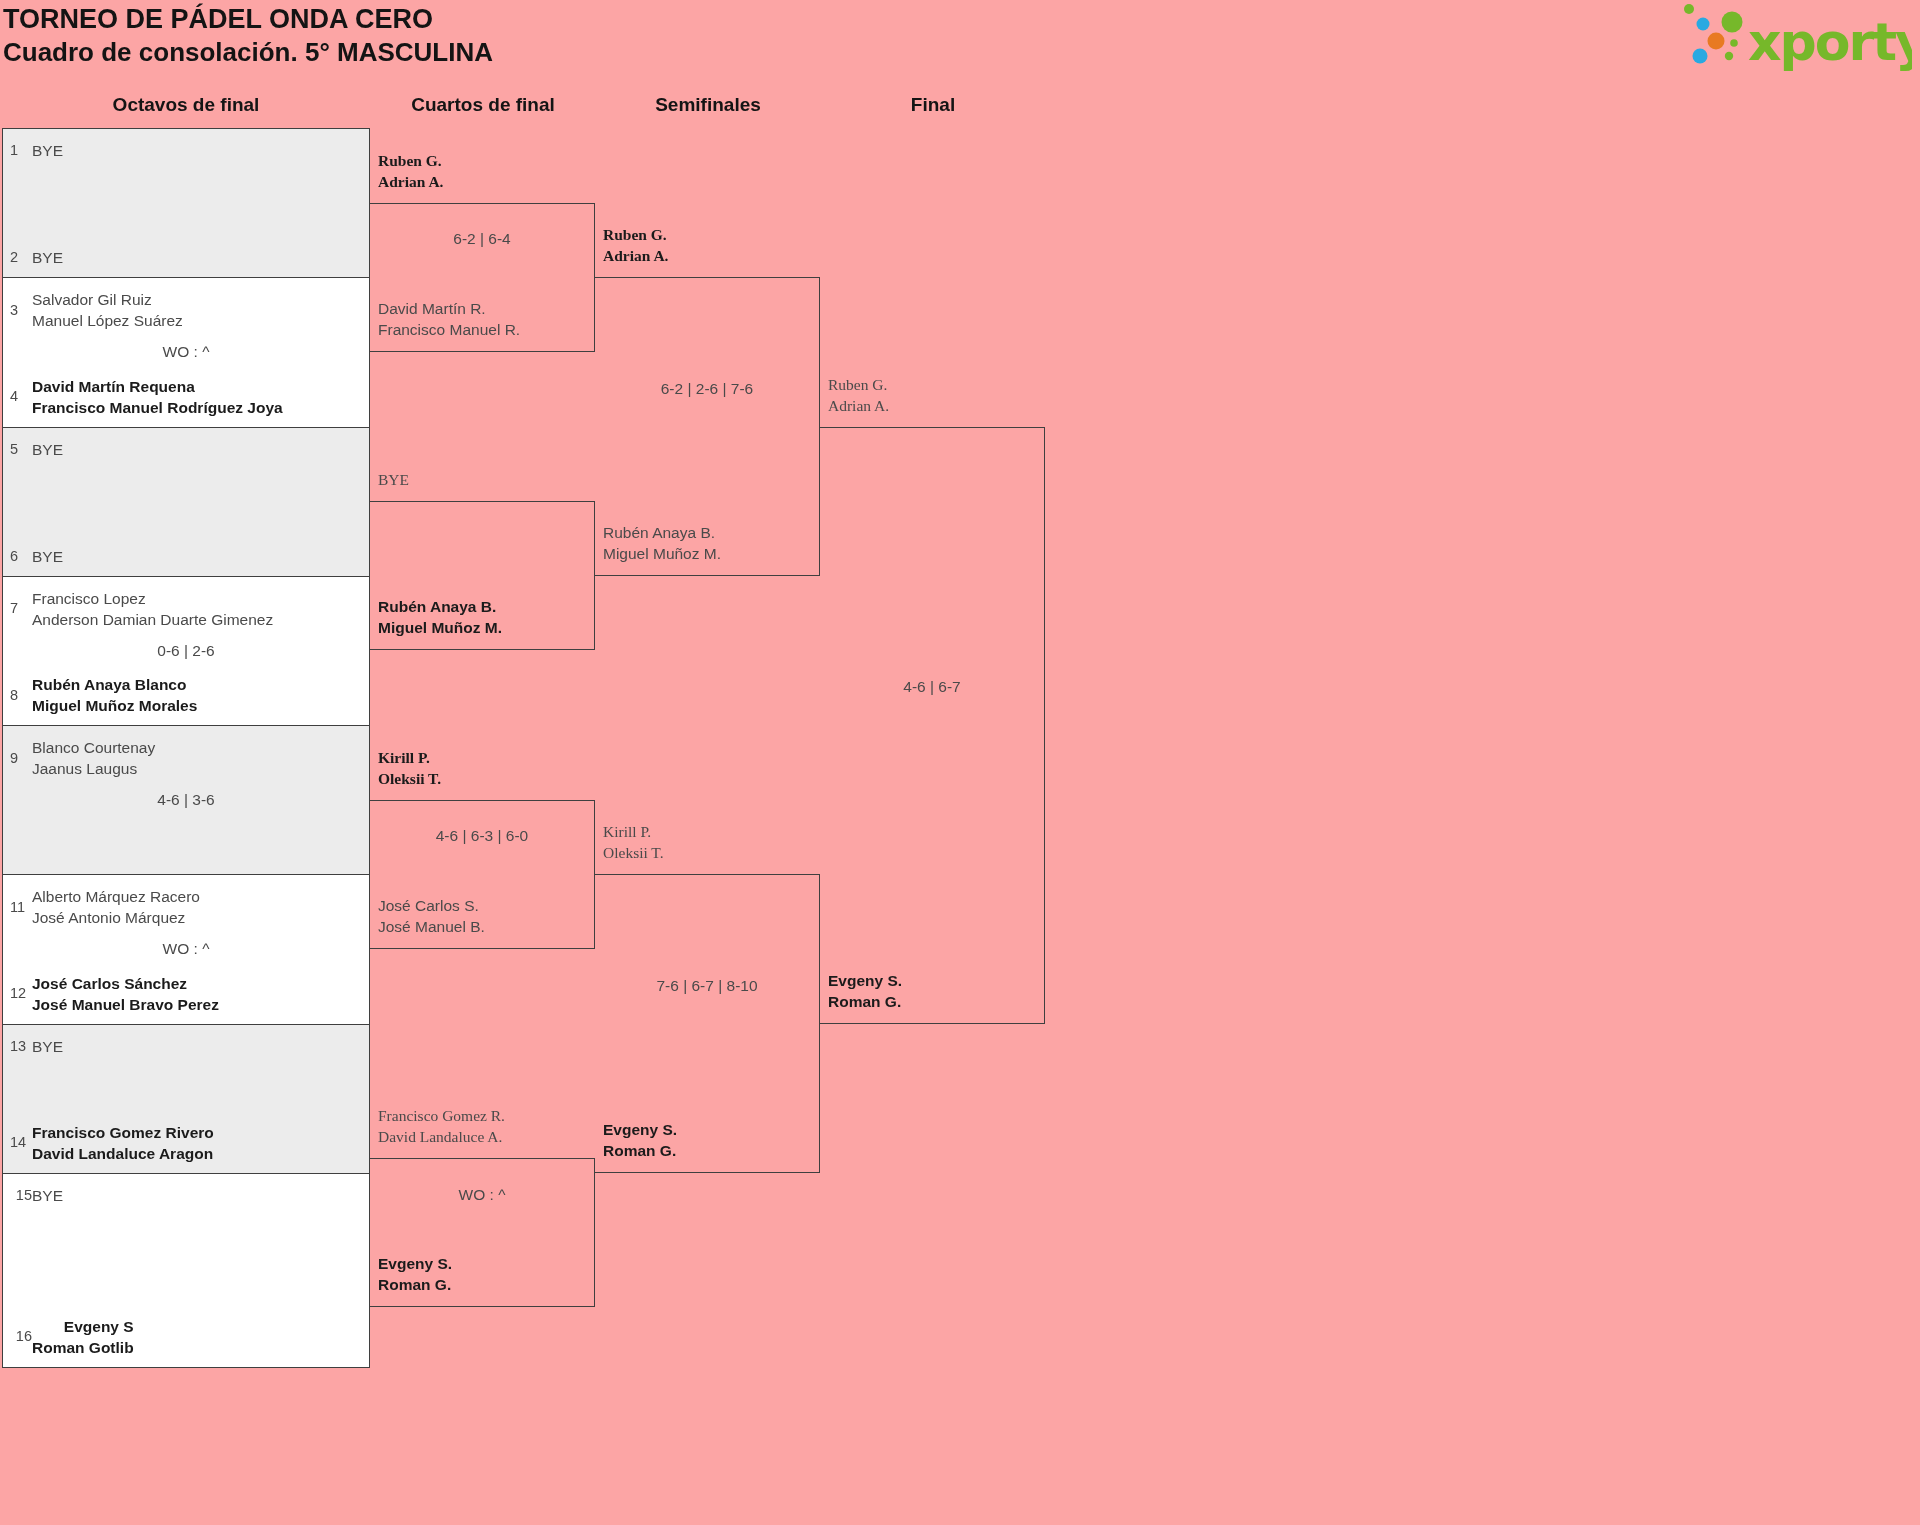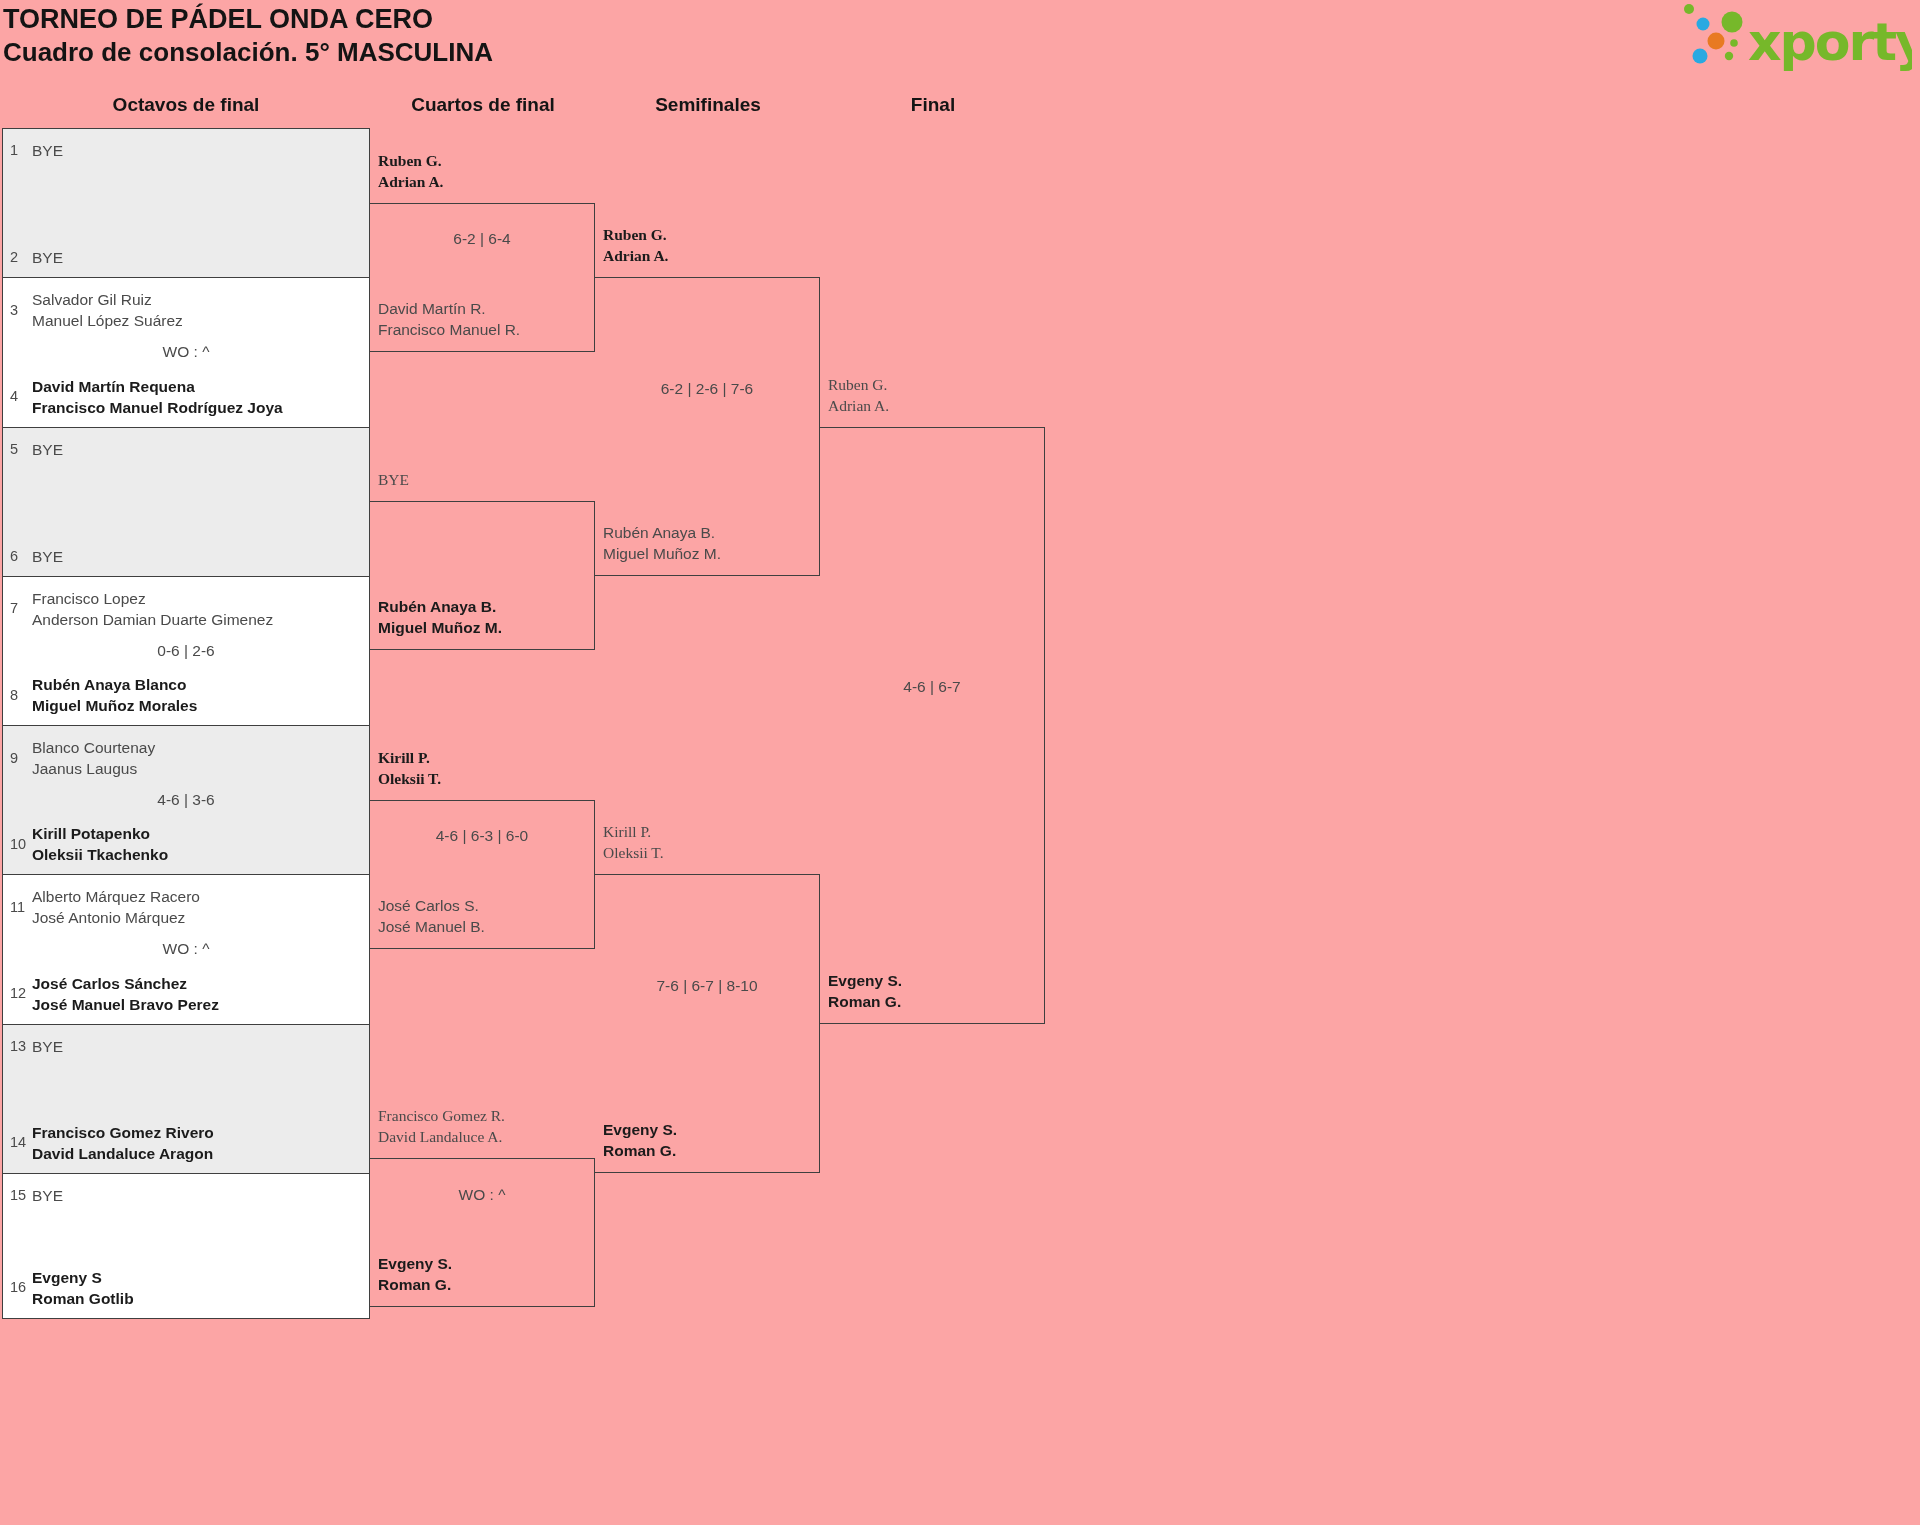--- a/index.html
+++ b/index.html
@@ -124,27 +124,20 @@
       </div>
       <div class="m r1 shaded" style="left: 2px; top: 725px; width: 368px; height: 150.25px;">
         <div class="team o-t1">
           <span class="seed">9</span>
           <div class="lines">
             <div class="tl">Blanco Courtenay</div>
             <div class="tl">Jaanus Laugus</div>
           </div>
         </div>
         <div class="score o-score">4-6 | 3-6</div>
-        <div class="team o-t2 winner">
-          <span class="seed">10</span>
-          <div class="lines">
-            <div class="tl">Kirill Potapenko</div>
-            <div class="tl">Oleksii Tkachenko</div>
-          </div>
-        </div>
       </div>
       <div class="m r1" style="left: 2px; top: 874.25px; width: 368px; height: 150.25px;">
         <div class="team o-t1">
           <span class="seed">11</span>
           <div class="lines">
             <div class="tl">Alberto Márquez Racero</div>
             <div class="tl">José Antonio Márquez</div>
           </div>
         </div>
         <div class="score o-score">WO : ^</div>
@@ -164,21 +157,21 @@
           </div>
         </div>
         <div class="team o-t2 winner">
           <span class="seed">14</span>
           <div class="lines">
             <div class="tl">Francisco Gomez Rivero</div>
             <div class="tl">David Landaluce Aragon</div>
           </div>
         </div>
       </div>
-      <div class="m r1" style="left: 2px; top: 1172.75px; width: 368px; height: 146px;">
+      <div class="m r1" style="left: 2px; top: 1172.75px; width: 368px; height: 195px; text-align: right;">
         <div class="team o-t1">
           <span class="seed">15</span>
           <div class="lines">
             <div class="tl">BYE</div>
           </div>
         </div>
         <div class="team o-t2 winner">
           <span class="seed">16</span>
           <div class="lines">
             <div class="tl">Evgeny S</div>

